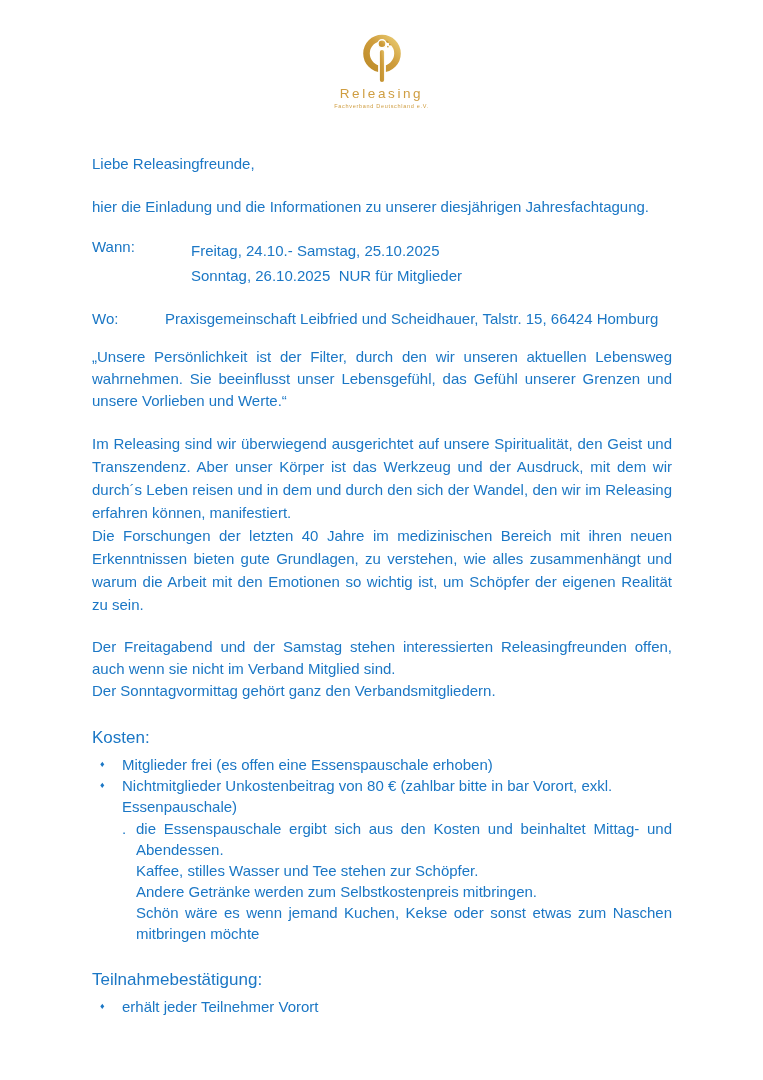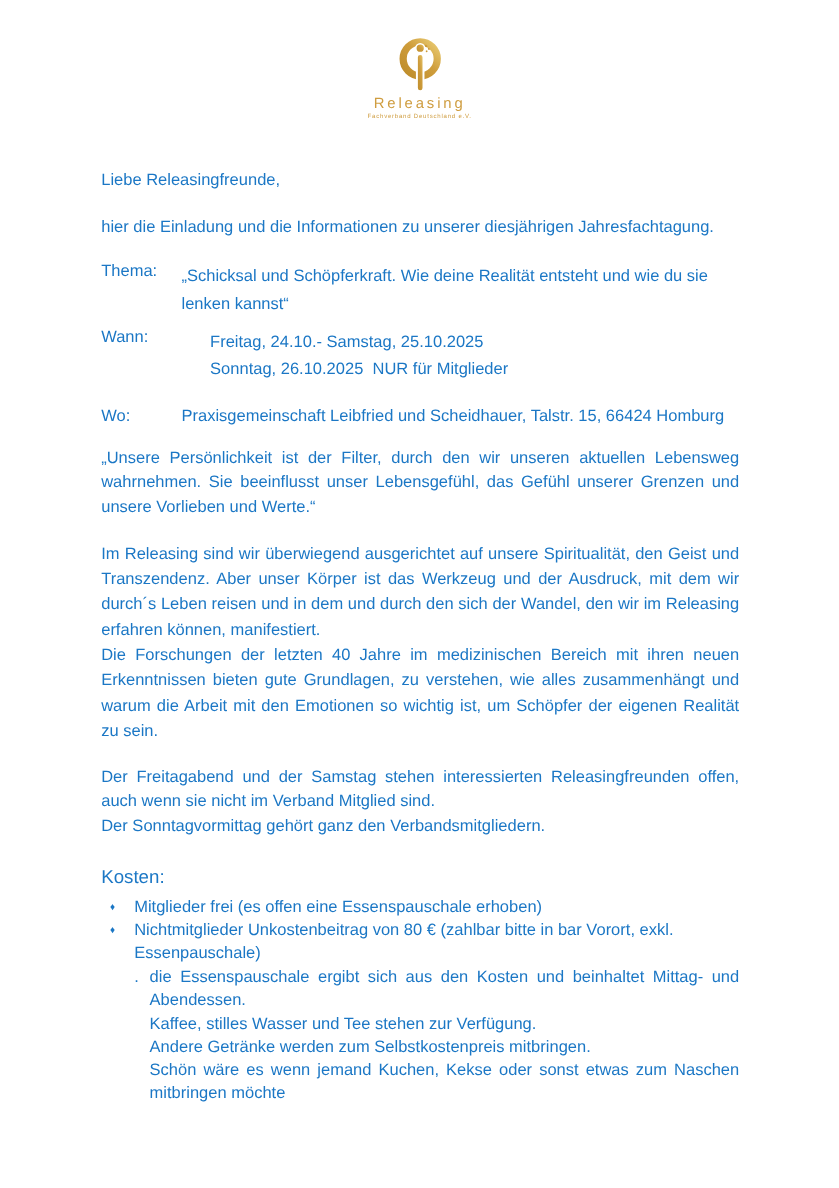--- a/index.html
+++ b/index.html
@@ -91,24 +91,20 @@
     <div class="logo-subtitle">Fachverband Deutschland e.V.</div>
   </div>
 
   <div class="content">
 
     <div class="salutation">Liebe Releasingfreunde,</div>
 
     <div class="para intro">hier die Einladung und die Informationen zu unserer diesjährigen Jahresfachtagung.</div>
 
     <div class="details">
-      <div class="detail-row thema-row">
-        <div class="detail-label">Thema:</div>
-        <div class="detail-value">„Schicksal und Schöpferkraft. Wie deine Realität entsteht und wie du sie lenken kannst“</div>
-      </div>
       <div class="detail-row wann-row">
         <div class="detail-label">Wann:</div>
         <div class="detail-value">
           <div class="wann-line pre">Freitag, 24.10.- Samstag, 25.10.2025</div>
           <div class="wann-line pre">Sonntag, 26.10.2025  NUR für Mitglieder</div>
         </div>
       </div>
       <div class="detail-row wo-row">
         <div class="detail-label">Wo:</div>
         <div class="detail-value">Praxisgemeinschaft Leibfried und Scheidhauer, Talstr. 15, 66424 Homburg</div>
@@ -141,21 +137,21 @@
           <span style="display:block;">Essenpauschale)</span>
         </span>
       </div>
 
       <div class="sublist">
         <div class="sub-item">
           <span class="sub-marker">.</span>
           <span class="sub-text just">die Essenspauschale ergibt sich aus den Kosten und beinhaltet Mittag- und Abendessen.</span>
         </div>
         <div class="sub-lines">
-          <div>Kaffee, stilles Wasser und Tee stehen zur Verfügung.</div>
+          <div>Kaffee, stilles Wasser und Tee stehen zur Schöpfer.</div>
           <div>Andere Getränke werden zum Selbstkostenpreis mitbringen.</div>
           <div class="just">Schön wäre es wenn jemand Kuchen, Kekse oder sonst etwas zum Naschen mitbringen möchte</div>
         </div>
       </div>
     </div>
 
     <div class="section-heading teilnahme">Teilnahmebestätigung:</div>
 
     <div class="blist">
       <div class="blist-item">

